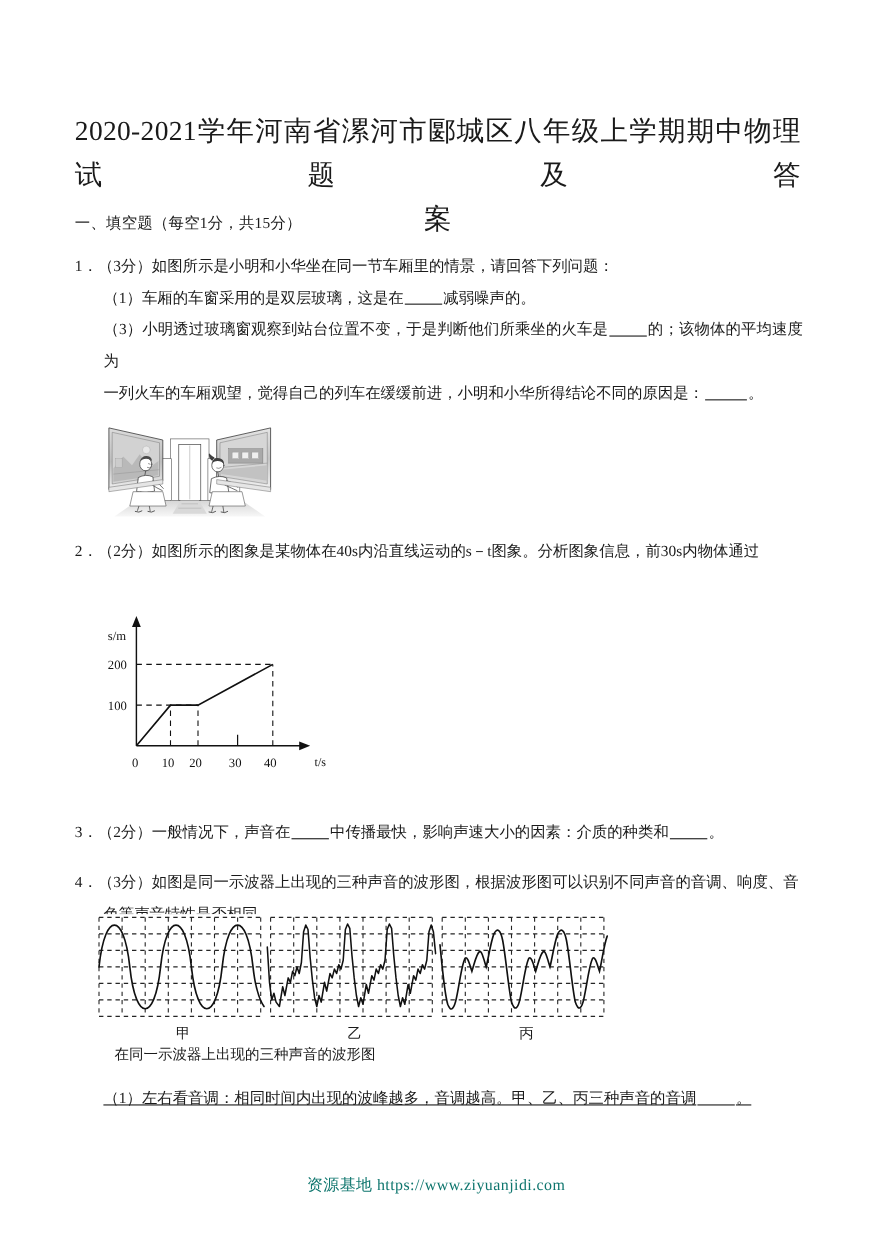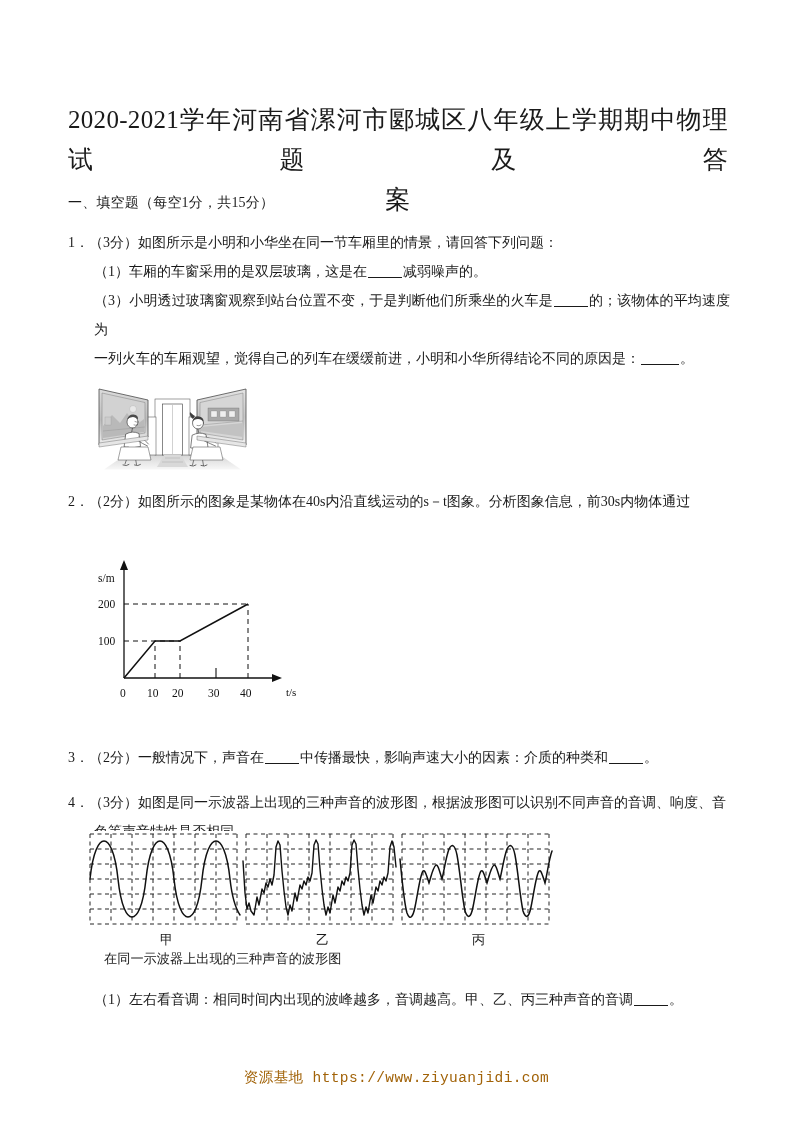--- a/index.html
+++ b/index.html
@@ -74,21 +74,21 @@
     height: 14px;
     vertical-align: -2px;
     margin: 0 1px;
   }
   .blank.wide { min-width: 38px; }
 
   #q1 { top: 228px; }
   #q2 { top: 487px; }
   #q3 { top: 714px; margin-top: 29px; }
   #q4 { top: 788px; }
-  #q4sub { top: 985px; }
+  #q4sub { top: 985px; text-decoration: underline; }
 
   
   .fig-train {
     position: absolute;
     left: 95px;
     top: 367px;
     width: 155px;
     height: 106px;
   }
 
@@ -130,22 +130,22 @@
   }
 
   
   .watermark {
     position: absolute;
     left: 0;
     top: 1068px;
     width: 793px;
     text-align: center;
     font-size: 14.5px;
-    color: #a16207;
-    font-family: Liberation Mono, monospace;
+    color: #0f766e;
+    font-family: Liberation Serif, serif;
     letter-spacing: 0.4px;
   }
 </style>
 </head>
 <body>
 
 <div class="page">
 
   <div class="doc-title">
     <span class="l1">2020-2021学年河南省漯河市郾城区八年级上学期期中物理试题及答</span>

